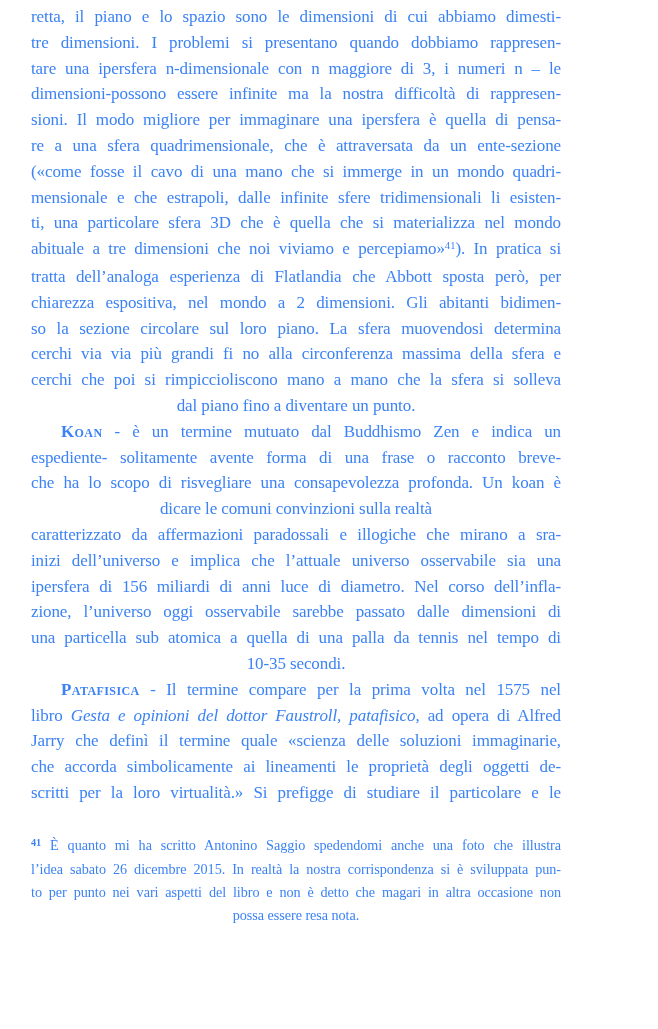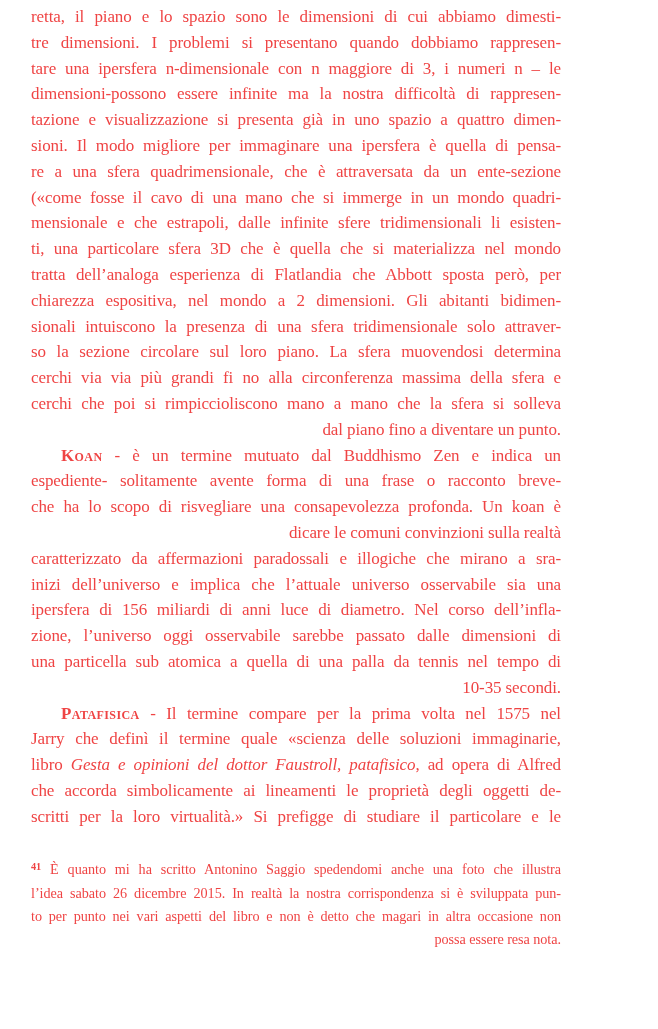--- a/index.html
+++ b/index.html
@@ -8,36 +8,36 @@
     background: #ffffff;
   }
   .page {
     position: relative;
     width: 588px;
     height: 1029px;
     box-sizing: border-box;
     background: #ffffff;
     padding: 4px 27px 0 31px;
     font-family: "Liberation Serif", "DejaVu Serif", serif;
-    color: #ef4444;
+    color: #3b82f6;
     overflow: hidden;
   }
   .main-text {
     font-size: 17px;
     line-height: 25.8px;
     letter-spacing: -0.1px;
   }
   .footnote {
     margin-top: 28px;
     font-size: 14.2px;
     line-height: 23.2px;
     letter-spacing: -0.05px;
   }
   .line {
-    text-align: right;
+    text-align: center;
     white-space: normal;
   }
   .line.j {
     text-align: justify;
     text-align-last: justify;
   }
   .line.ind {
     text-indent: 30px;
   }
   .seg-sc {
@@ -64,46 +64,45 @@
 </style>
 </head>
 <body>
 
 <div class="page">
   <div class="main-text" id="main-text">
       <div class="line j"><span>retta, il piano e lo spazio sono le dimensioni di cui abbiamo dimesti-</span></div>
       <div class="line j"><span>tre dimensioni. I problemi si presentano quando dobbiamo rappresen-</span></div>
       <div class="line j"><span>tare una ipersfera n-dimensionale con n maggiore di 3, i numeri n – le</span></div>
       <div class="line j"><span>dimensioni-possono essere infinite ma la nostra difficoltà di rappresen-</span></div>
-      <div class="line j"><span>tazione e visualizzazione si presenta già in uno spazio a quattro dimen-</span></div>
       <div class="line j"><span>sioni. Il modo migliore per immaginare una ipersfera è quella di pensa-</span></div>
       <div class="line j"><span>re a una sfera quadrimensionale, che è attraversata da un ente-sezione</span></div>
       <div class="line j"><span>(«come fosse il cavo di una mano che si immerge in un mondo quadri-</span></div>
       <div class="line j"><span>mensionale e che estrapoli, dalle infinite sfere tridimensionali li esisten-</span></div>
       <div class="line j"><span>ti, una particolare sfera 3D che è quella che si materializza nel mondo</span></div>
+      <div class="line j"><span>abituale a tre dimensioni che noi viviamo e percepiamo»</span><span class="seg-sup">41</span><span>). In pratica si</span></div>
       <div class="line j"><span>tratta dell’analoga esperienza di Flatlandia che Abbott sposta però, per</span></div>
       <div class="line j"><span>chiarezza espositiva, nel mondo a 2 dimensioni. Gli abitanti bidimen-</span></div>
-      <div class="line j"><span>sionali intuiscono la presenza di una sfera tridimensionale solo attraver-</span></div>
       <div class="line j"><span>so la sezione circolare sul loro piano. La sfera muovendosi determina</span></div>
       <div class="line j"><span>cerchi via via più grandi fi no alla circonferenza massima della sfera e</span></div>
       <div class="line j"><span>cerchi che poi si rimpiccioliscono mano a mano che la sfera si solleva</span></div>
       <div class="line"><span>dal piano fino a diventare un punto.</span></div>
       <div class="line j ind"><span class="seg-sc">Koan</span><span> - è un termine mutuato dal Buddhismo Zen e indica un</span></div>
       <div class="line j"><span>espediente- solitamente avente forma di una frase o racconto breve-</span></div>
       <div class="line j"><span>che ha lo scopo di risvegliare una consapevolezza profonda. Un koan è</span></div>
       <div class="line"><span>dicare le comuni convinzioni sulla realtà</span></div>
       <div class="line j"><span>caratterizzato da affermazioni paradossali e illogiche che mirano a sra-</span></div>
       <div class="line j"><span>inizi dell’universo e implica che l’attuale universo osservabile sia una</span></div>
       <div class="line j"><span>ipersfera di 156 miliardi di anni luce di diametro. Nel corso dell’infla-</span></div>
       <div class="line j"><span>zione, l’universo oggi osservabile sarebbe passato dalle dimensioni di</span></div>
       <div class="line j"><span>una particella sub atomica a quella di una palla da tennis nel tempo di</span></div>
       <div class="line"><span>10-35 secondi.</span></div>
       <div class="line j ind"><span class="seg-sc">Patafisica</span><span> - Il termine compare per la prima volta nel 1575 nel</span></div>
+      <div class="line j"><span>libro </span><span class="seg-i">Gesta e opinioni del dottor Faustroll, patafisico</span><span>, ad opera di Alfred</span></div>
       <div class="line j"><span>Jarry che definì il termine quale «scienza delle soluzioni immaginarie,</span></div>
-      <div class="line j"><span>libro </span><span class="seg-i">Gesta e opinioni del dottor Faustroll, patafisico</span><span>, ad opera di Alfred</span></div>
       <div class="line j"><span>che accorda simbolicamente ai lineamenti le proprietà degli oggetti de-</span></div>
       <div class="line j"><span>scritti per la loro virtualità.» Si prefigge di studiare il particolare e le</span></div>
     </div>
   <div class="footnote" id="footnote">
       <div class="line j"><span class="seg-mark">41</span><span> È quanto mi ha scritto Antonino Saggio spedendomi anche una foto che illustra</span></div>
       <div class="line j"><span>l’idea sabato 26 dicembre 2015. In realtà la nostra corrispondenza si è sviluppata pun-</span></div>
       <div class="line j"><span>to per punto nei vari aspetti del libro e non è detto che magari in altra occasione non</span></div>
       <div class="line"><span>possa essere resa nota.</span></div>
     </div>
 </div>

